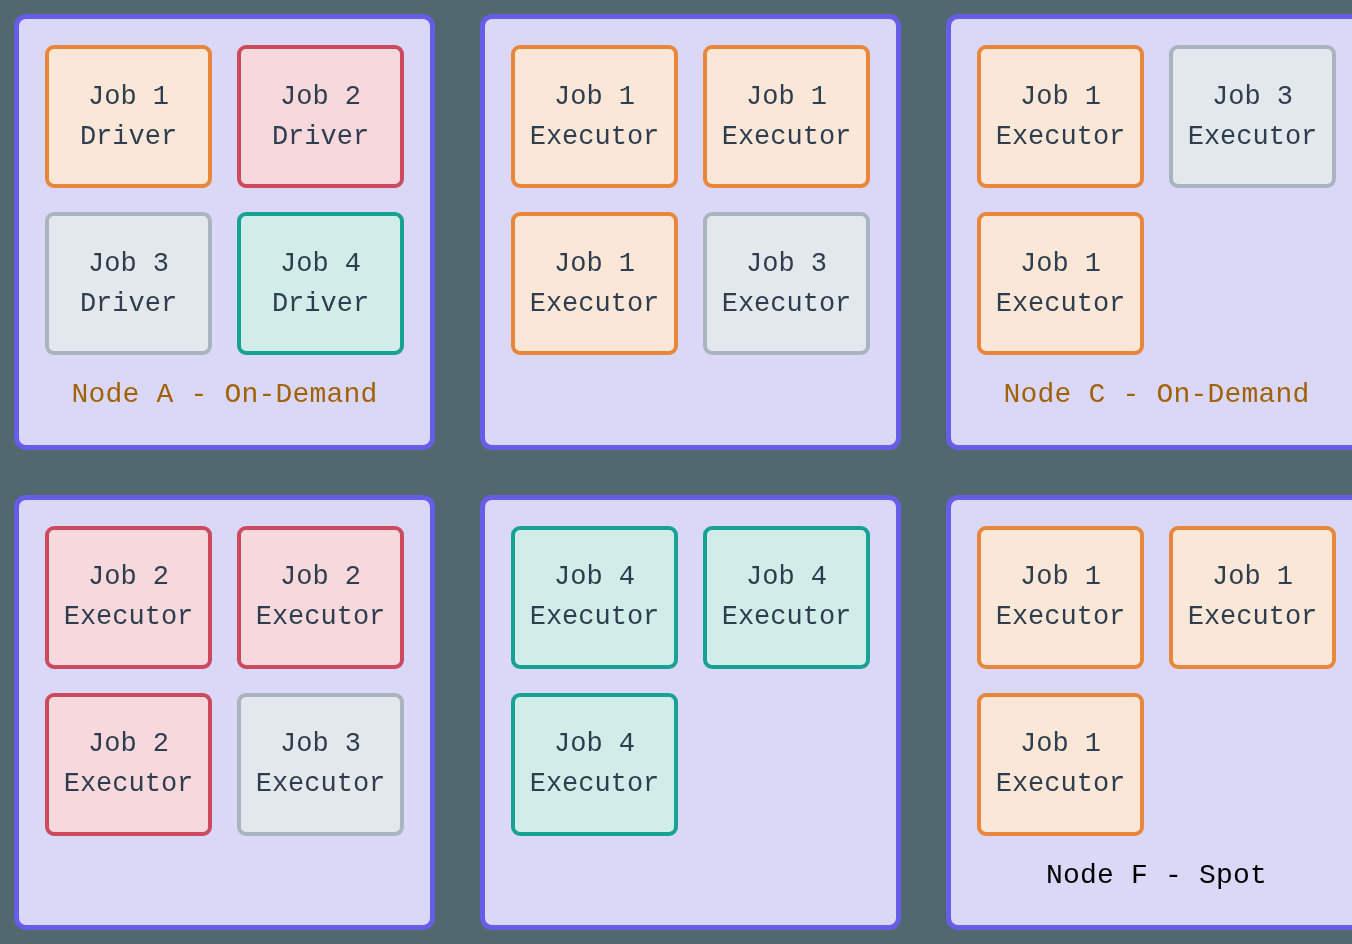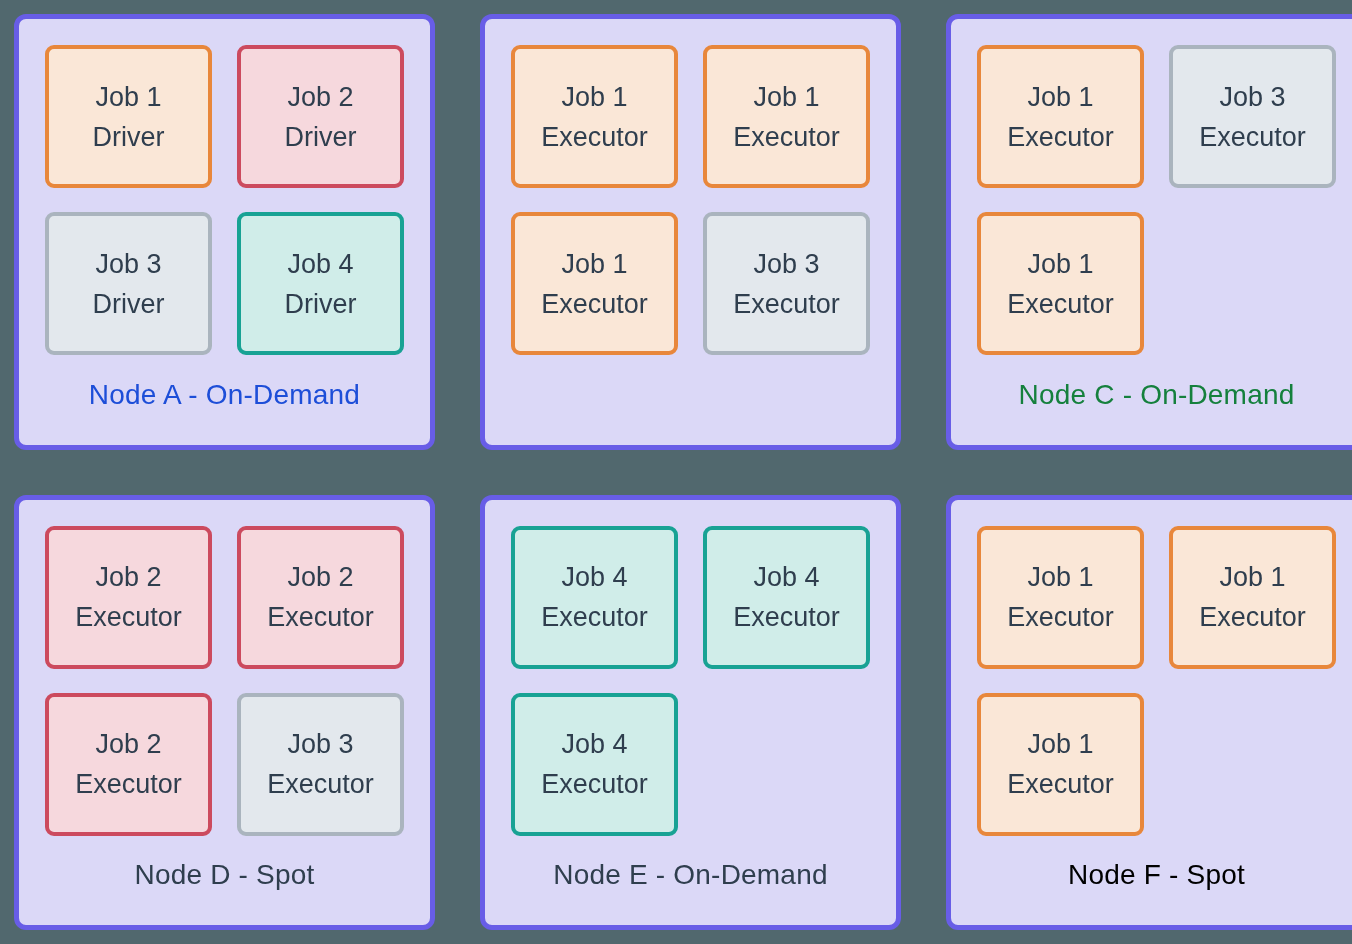--- a/index.html
+++ b/index.html
@@ -11,20 +11,21 @@
   }
   .board {
     display: grid;
     grid-template-columns: repeat(3, 1fr);
     grid-template-rows: repeat(2, 1fr);
     gap: 45px 45px;
     padding: 14px;
     width: 1352px;
     height: 944px;
     box-sizing: border-box;
+    font-family: Liberation Mono, monospace;
   }
   .node {
     border: 5px solid;
     border-radius: 12px;
     padding: 26px 26px 10px 26px;
     display: flex;
     flex-direction: column;
     box-sizing: border-box;
   }
   .jobs {
@@ -74,21 +75,21 @@
   </div>
         <div class="job" style="border-color: rgb(170, 180, 190); background: rgb(227, 232, 237); color: rgb(47, 62, 78);">
     <span class="job-line">Job 3</span>
     <span class="job-line">Driver</span>
   </div>
         <div class="job" style="border-color: rgb(24, 162, 148); background: rgb(208, 237, 233); color: rgb(47, 62, 78);">
     <span class="job-line">Job 4</span>
     <span class="job-line">Driver</span>
   </div>
       </div>
-    <div class="node-label" style="color: #1d4ed8; text-align: center;">Node A - On-Demand</div>
+    <div class="node-label" style="color: #a16207; text-align: center;">Node A - On-Demand</div>
   </section>
     <section class="node" style="border-color: rgb(104, 93, 231); background: rgb(219, 216, 247);">
     <div class="jobs">
         <div class="job" style="border-color: rgb(232, 135, 59); background: rgb(250, 231, 215); color: rgb(47, 62, 78);">
     <span class="job-line">Job 1</span>
     <span class="job-line">Executor</span>
   </div>
         <div class="job" style="border-color: rgb(232, 135, 59); background: rgb(250, 231, 215); color: rgb(47, 62, 78);">
     <span class="job-line">Job 1</span>
     <span class="job-line">Executor</span>
@@ -111,59 +112,57 @@
   </div>
         <div class="job" style="border-color: rgb(170, 180, 190); background: rgb(227, 232, 237); color: rgb(47, 62, 78);">
     <span class="job-line">Job 3</span>
     <span class="job-line">Executor</span>
   </div>
         <div class="job" style="border-color: rgb(232, 135, 59); background: rgb(250, 231, 215); color: rgb(47, 62, 78);">
     <span class="job-line">Job 1</span>
     <span class="job-line">Executor</span>
   </div>
       </div>
-    <div class="node-label" style="color: #15803d;">Node C - On-Demand</div>
+    <div class="node-label" style="color: #a16207;">Node C - On-Demand</div>
   </section>
     <section class="node" style="border-color: rgb(104, 93, 231); background: rgb(219, 216, 247);">
     <div class="jobs">
         <div class="job" style="border-color: rgb(204, 74, 94); background: rgb(246, 216, 221); color: rgb(47, 62, 78);">
     <span class="job-line">Job 2</span>
     <span class="job-line">Executor</span>
   </div>
         <div class="job" style="border-color: rgb(204, 74, 94); background: rgb(246, 216, 221); color: rgb(47, 62, 78);">
     <span class="job-line">Job 2</span>
     <span class="job-line">Executor</span>
   </div>
         <div class="job" style="border-color: rgb(204, 74, 94); background: rgb(246, 216, 221); color: rgb(47, 62, 78);">
     <span class="job-line">Job 2</span>
     <span class="job-line">Executor</span>
   </div>
         <div class="job" style="border-color: rgb(170, 180, 190); background: rgb(227, 232, 237); color: rgb(47, 62, 78);">
     <span class="job-line">Job 3</span>
     <span class="job-line">Executor</span>
   </div>
       </div>
-    <div class="node-label" style="color: rgb(47, 62, 78);">Node D - Spot</div>
   </section>
     <section class="node" style="border-color: rgb(104, 93, 231); background: rgb(219, 216, 247);">
     <div class="jobs">
         <div class="job" style="border-color: rgb(24, 162, 148); background: rgb(208, 237, 233); color: rgb(47, 62, 78);">
     <span class="job-line">Job 4</span>
     <span class="job-line">Executor</span>
   </div>
         <div class="job" style="border-color: rgb(24, 162, 148); background: rgb(208, 237, 233); color: rgb(47, 62, 78);">
     <span class="job-line">Job 4</span>
     <span class="job-line">Executor</span>
   </div>
         <div class="job" style="border-color: rgb(24, 162, 148); background: rgb(208, 237, 233); color: rgb(47, 62, 78);">
     <span class="job-line">Job 4</span>
     <span class="job-line">Executor</span>
   </div>
       </div>
-    <div class="node-label" style="color: rgb(47, 62, 78);">Node E - On-Demand</div>
   </section>
     <section class="node" style="border-color: rgb(104, 93, 231); background: rgb(219, 216, 247);">
     <div class="jobs">
         <div class="job" style="border-color: rgb(232, 135, 59); background: rgb(250, 231, 215); color: rgb(47, 62, 78);">
     <span class="job-line">Job 1</span>
     <span class="job-line">Executor</span>
   </div>
         <div class="job" style="border-color: rgb(232, 135, 59); background: rgb(250, 231, 215); color: rgb(47, 62, 78);">
     <span class="job-line">Job 1</span>
     <span class="job-line">Executor</span>

